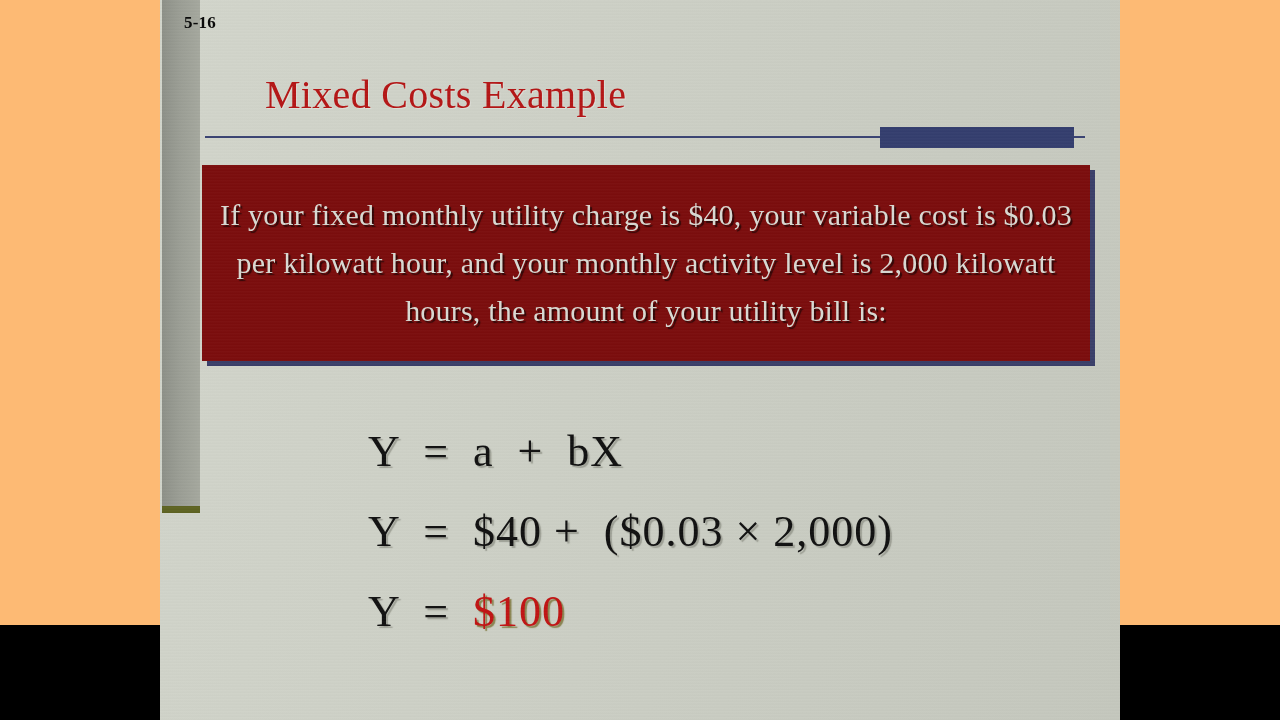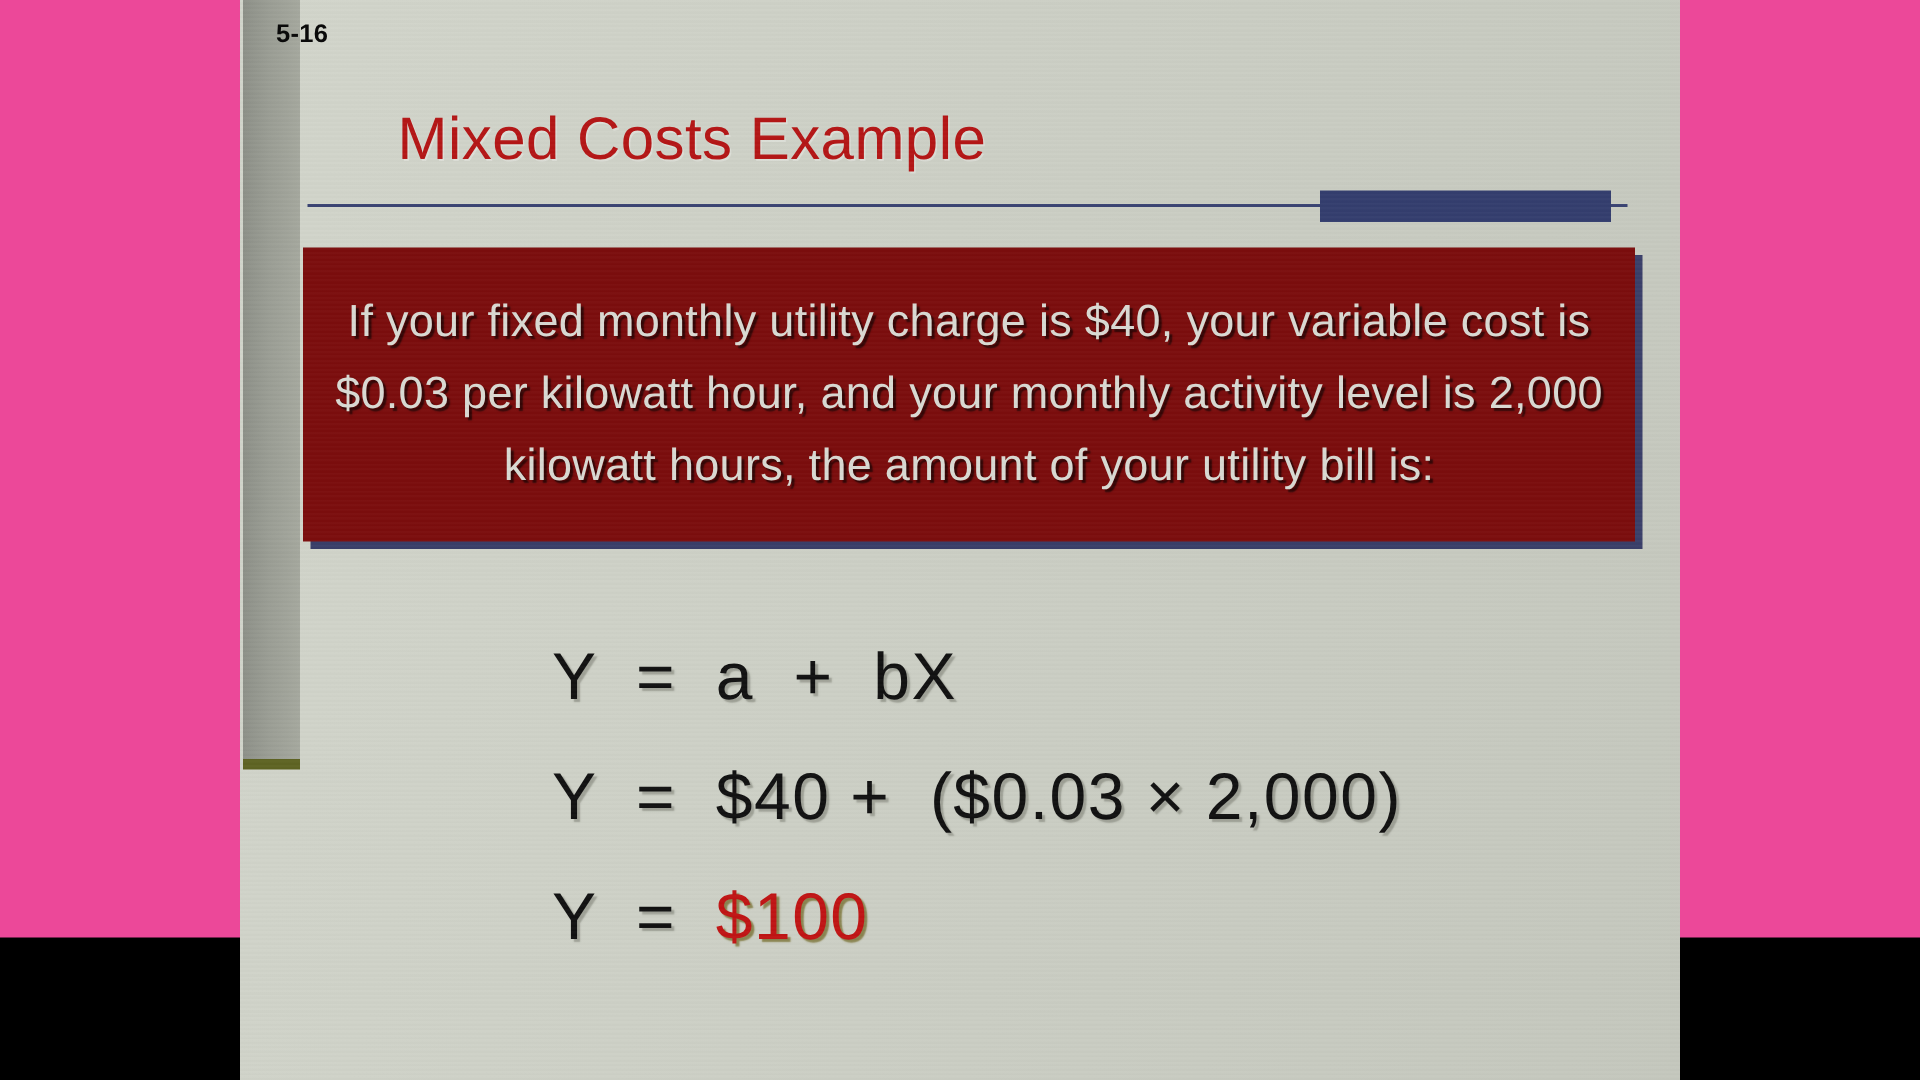--- a/index.html
+++ b/index.html
@@ -12,21 +12,22 @@
     height: 720px;
     overflow: hidden;
     font-family: "Liberation Sans", sans-serif;
   }
 
   
   .stage {
     position: relative;
     width: 1280px;
     height: 625px;
-    background: #ec4899;
+    background: #fdba74;
+    font-family: Liberation Serif, serif;
   }
 
   
   .slide {
     position: absolute;
     left: 160px;
     top: 0;
     width: 960px;
     height: 720px;
     background:

